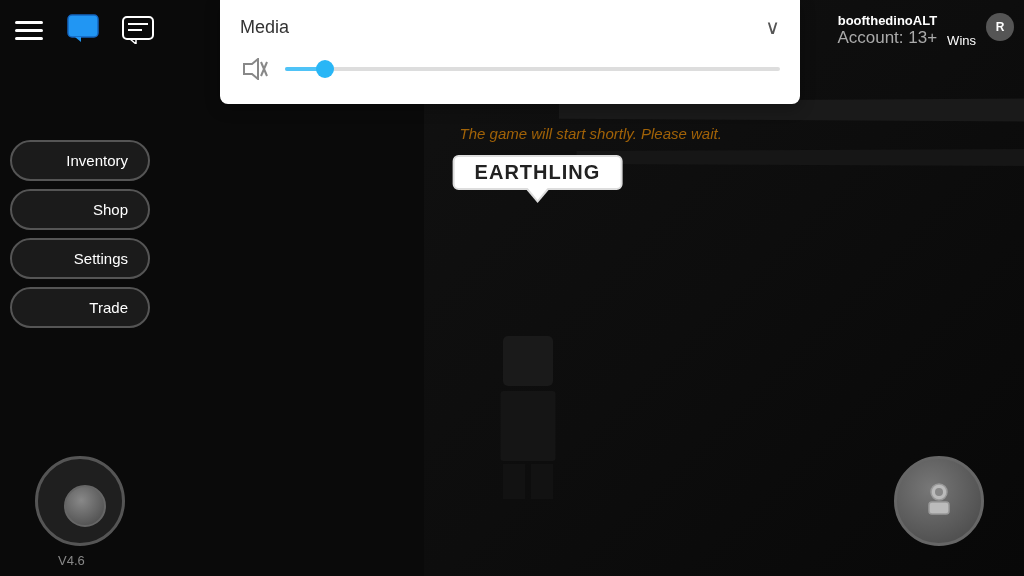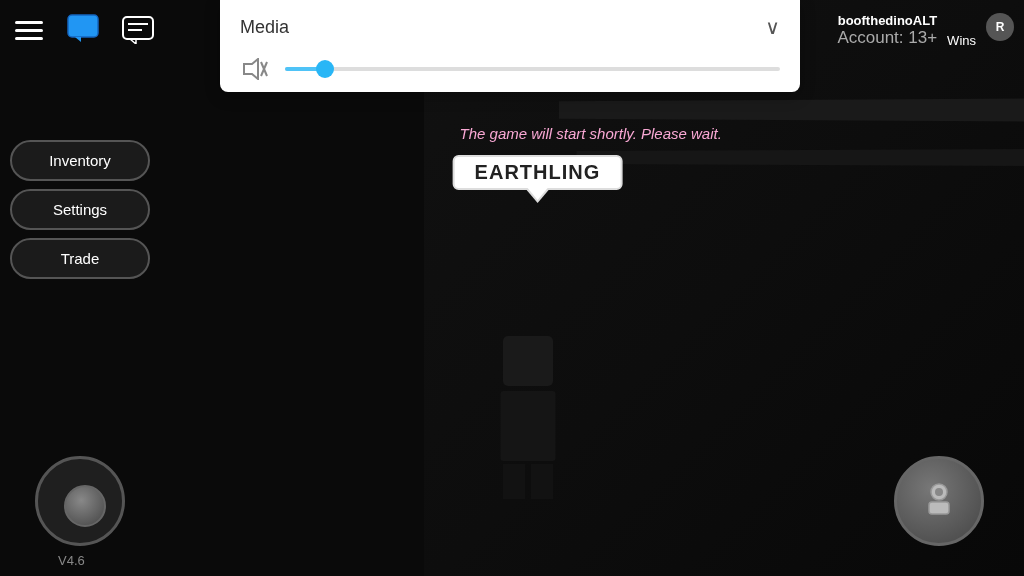--- a/index.html
+++ b/index.html
@@ -207,21 +207,21 @@
     }
 
     
     #media-popup {
       position: absolute;
       top: 0;
       left: 220px;
       width: 580px;
       background: white;
       border-radius: 0 0 8px 8px;
-      padding: 15px 20px 8px;
+      padding: 15px 20px 20px;
       z-index: 20;
       box-shadow: 0 4px 15px rgba(0,0,0,0.3);
     }
 
     .media-header {
       display: flex;
       justify-content: space-between;
       align-items: center;
       margin-bottom: 15px;
     }
@@ -281,21 +281,21 @@
       border-radius: 50%;
       cursor: pointer;
     }
 
     
     #game-message {
       position: absolute;
       top: 125px;
       left: 50%;
       transform: translateX(-20%);
-      color: #f9a8d4;
+      color: #a16207;
       font-size: 15px;
       font-style: italic;
       z-index: 5;
     }
 
     
     #earthling-label {
       position: absolute;
       top: 155px;
       left: 50%;
@@ -350,21 +350,21 @@
     }
 
     .menu-btn {
       background: rgba(30,30,30,0.85);
       border: 2px solid #555;
       border-radius: 25px;
       color: white;
       padding: 10px 20px;
       font-size: 15px;
       min-width: 140px;
-      text-align: center;
+      text-align: right;
       cursor: pointer;
       transition: background 0.2s;
     }
 
     
     #version-label {
       position: absolute;
       bottom: 8px;
       left: 10px;
       color: #888;
@@ -496,20 +496,23 @@
 
 <div id="earthling-label">
   <div class="speech-bubble">EARTHLING</div>
 </div>
 
 <div id="left-menu">
   <button class="menu-btn">
     <span>Inventory</span>
   </button>
   <button class="menu-btn">
+    <span>Shop</span>
+  </button>
+  <button class="menu-btn">
     <span>Settings</span>
   </button>
   <button class="menu-btn">
     <span>Trade</span>
   </button>
 </div>
 
 <div id="version-label">V4.6</div>
 
 <div id="joystick">

